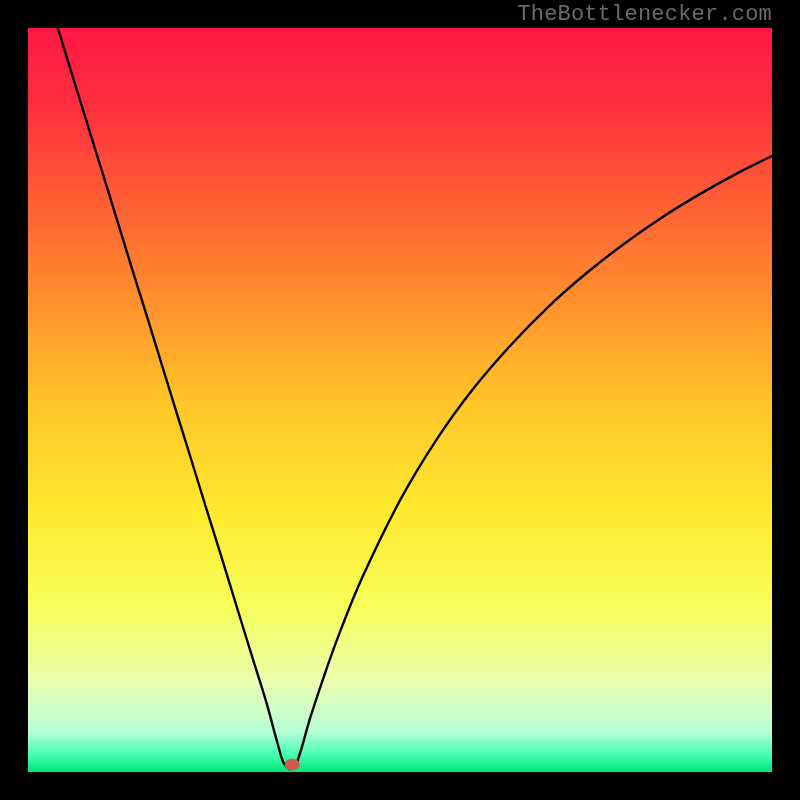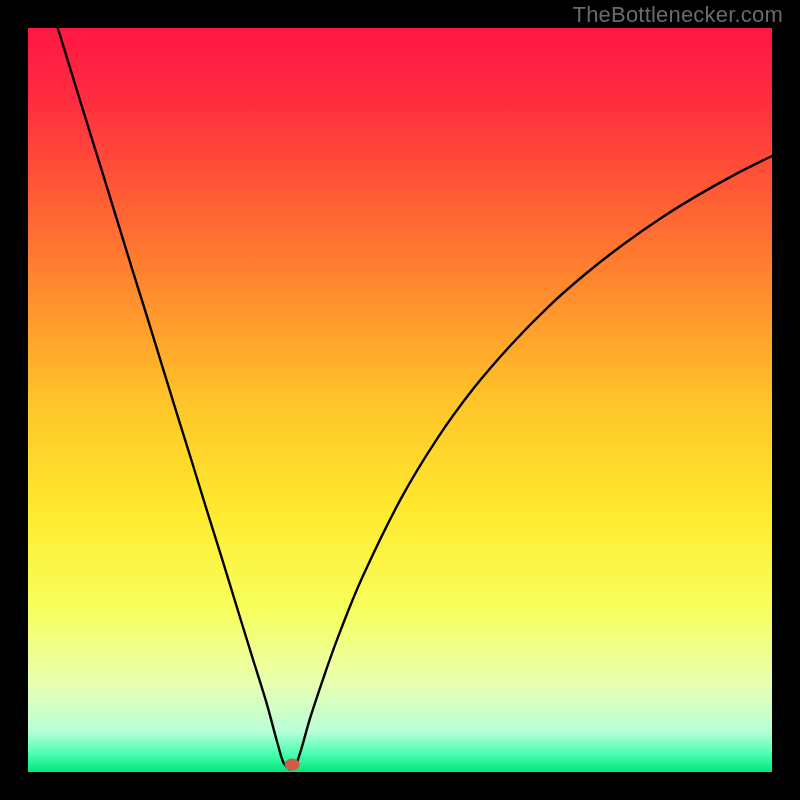--- a/index.html
+++ b/index.html
@@ -12,23 +12,23 @@
   }
   .outer {
     position: relative;
     width: 800px;
     height: 800px;
     background: #000;
   }
   .watermark {
     position: absolute;
     top: 2px;
-    right: 17px;
+    right: 28px;
     color: #6a6a6a;
-    font-family: Liberation Sans, sans-serif;
+    font-family: Liberation Mono, monospace;
     font-size: 22px;
     letter-spacing: 0.2px;
     z-index: 5;
     user-select: none;
   }
   .plot-wrap {
     position: absolute;
     left: 28px;
     top: 28px;
     width: 744px;

